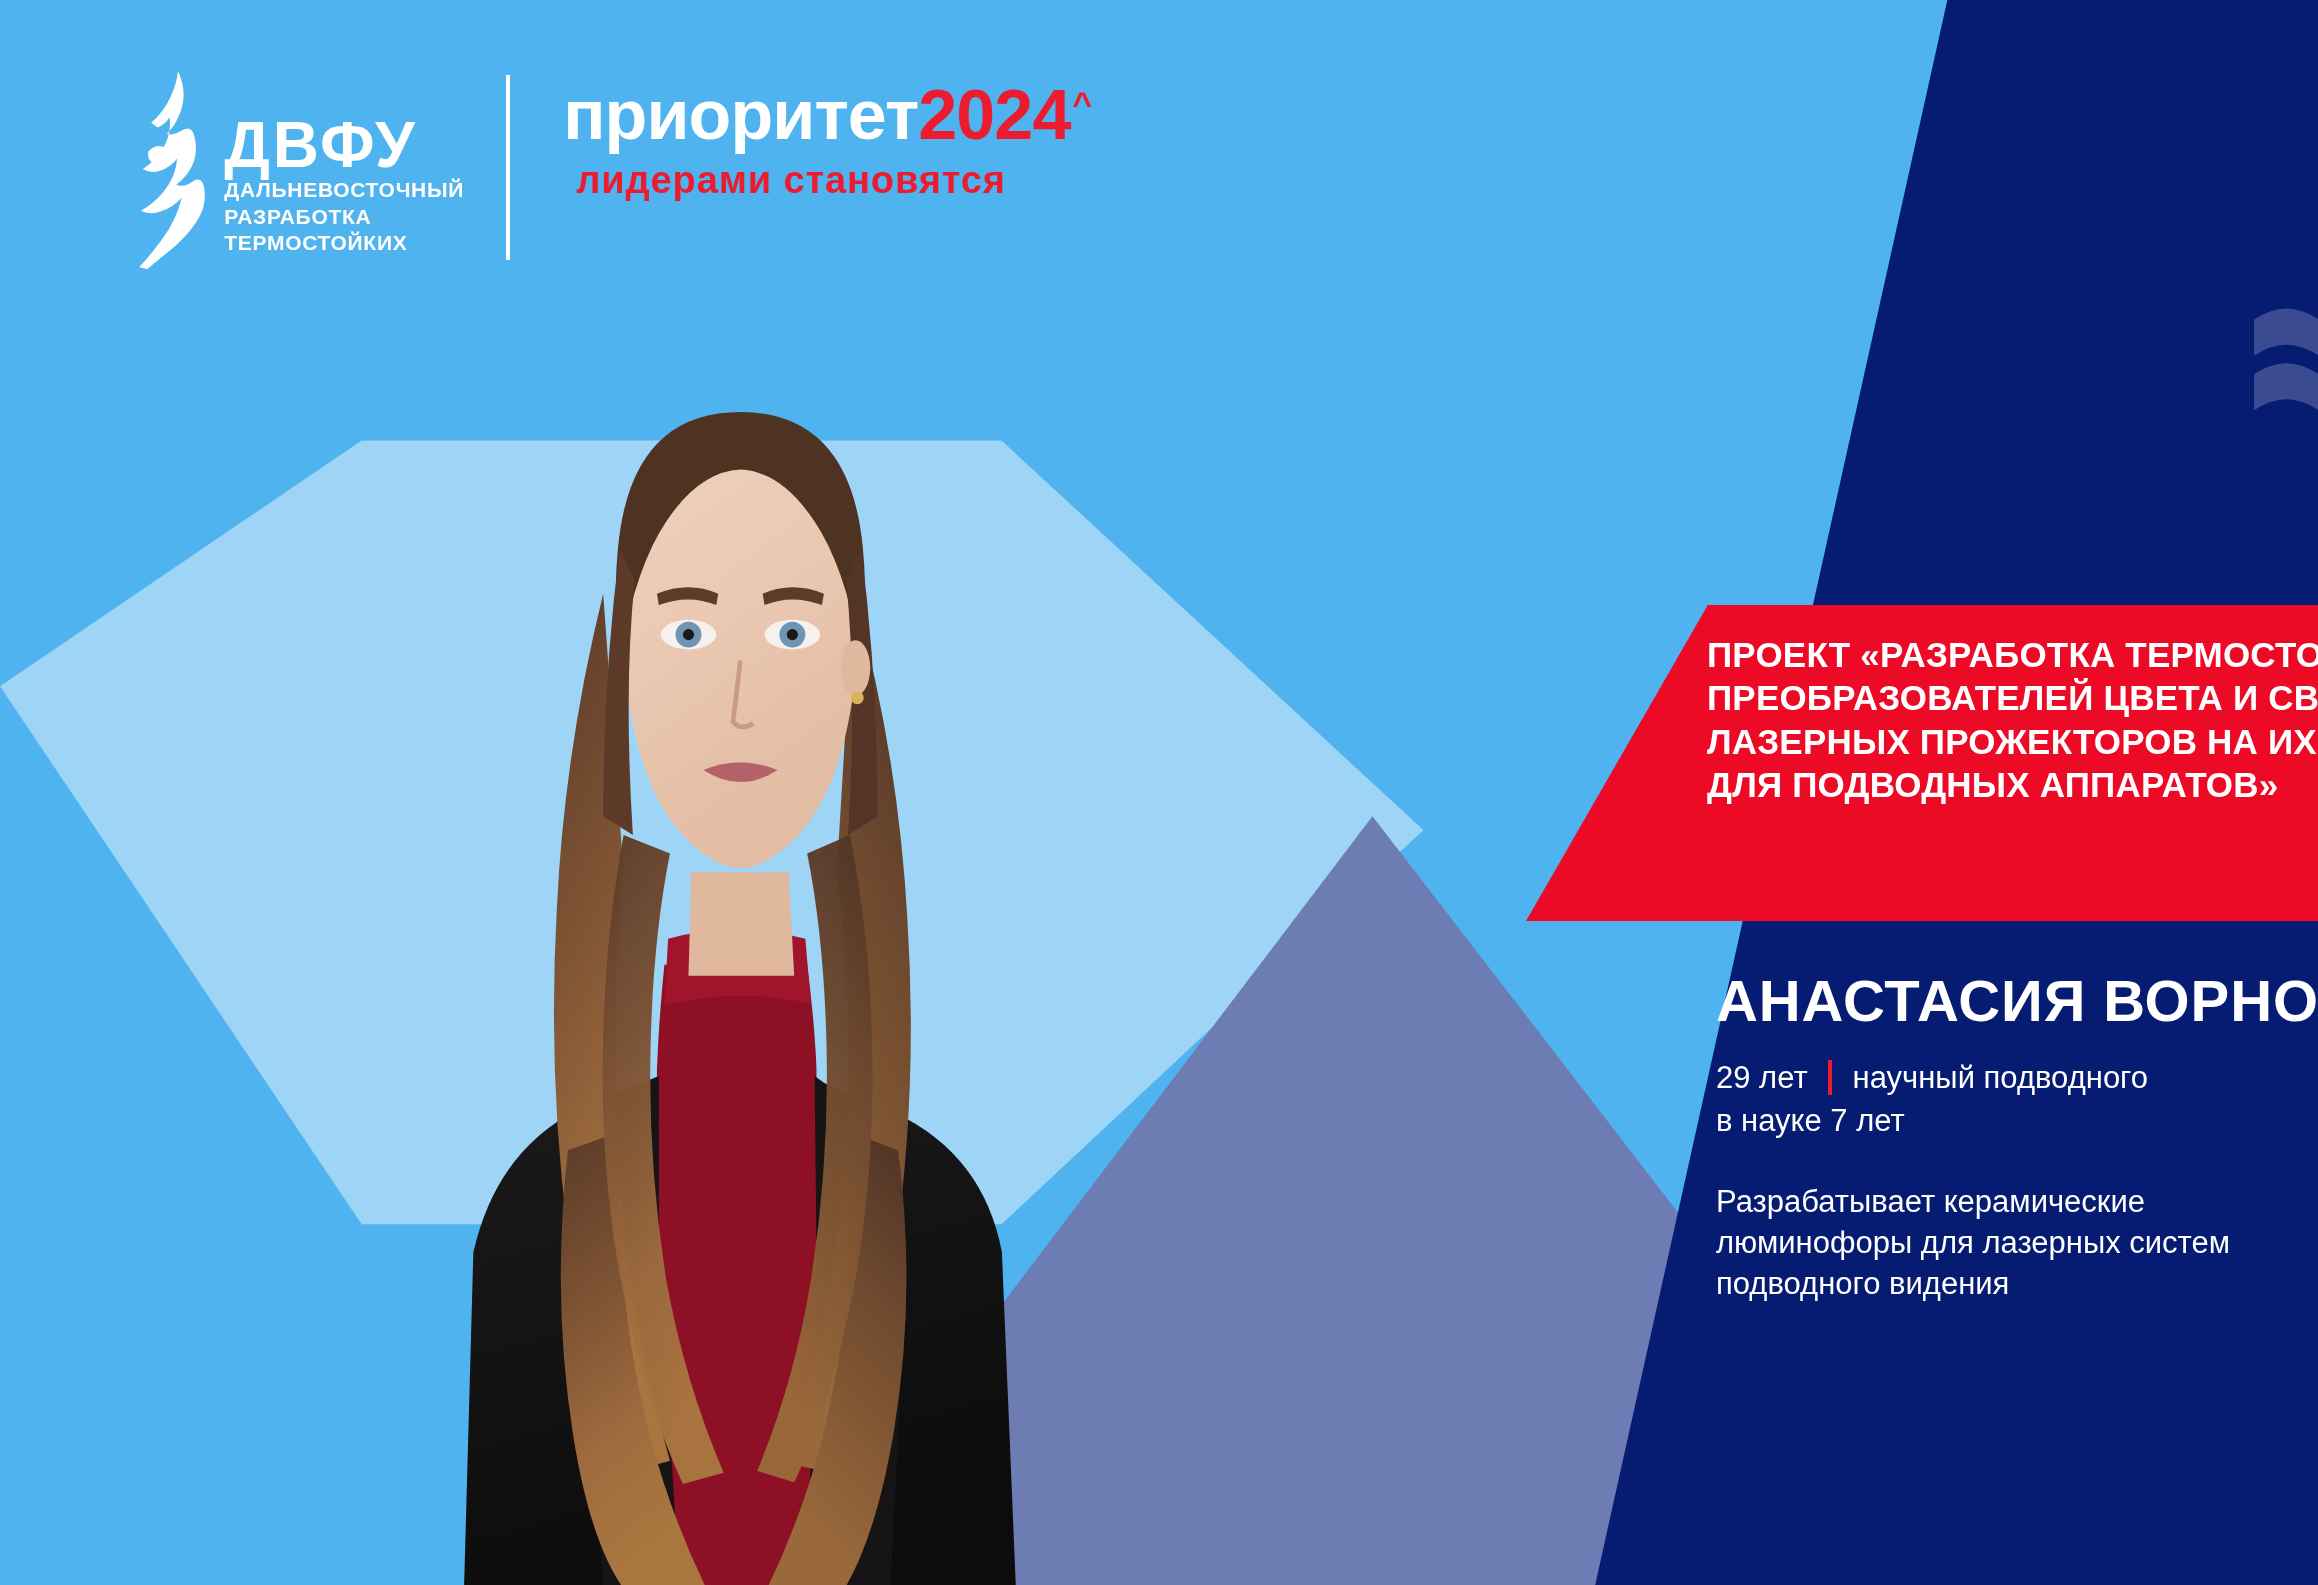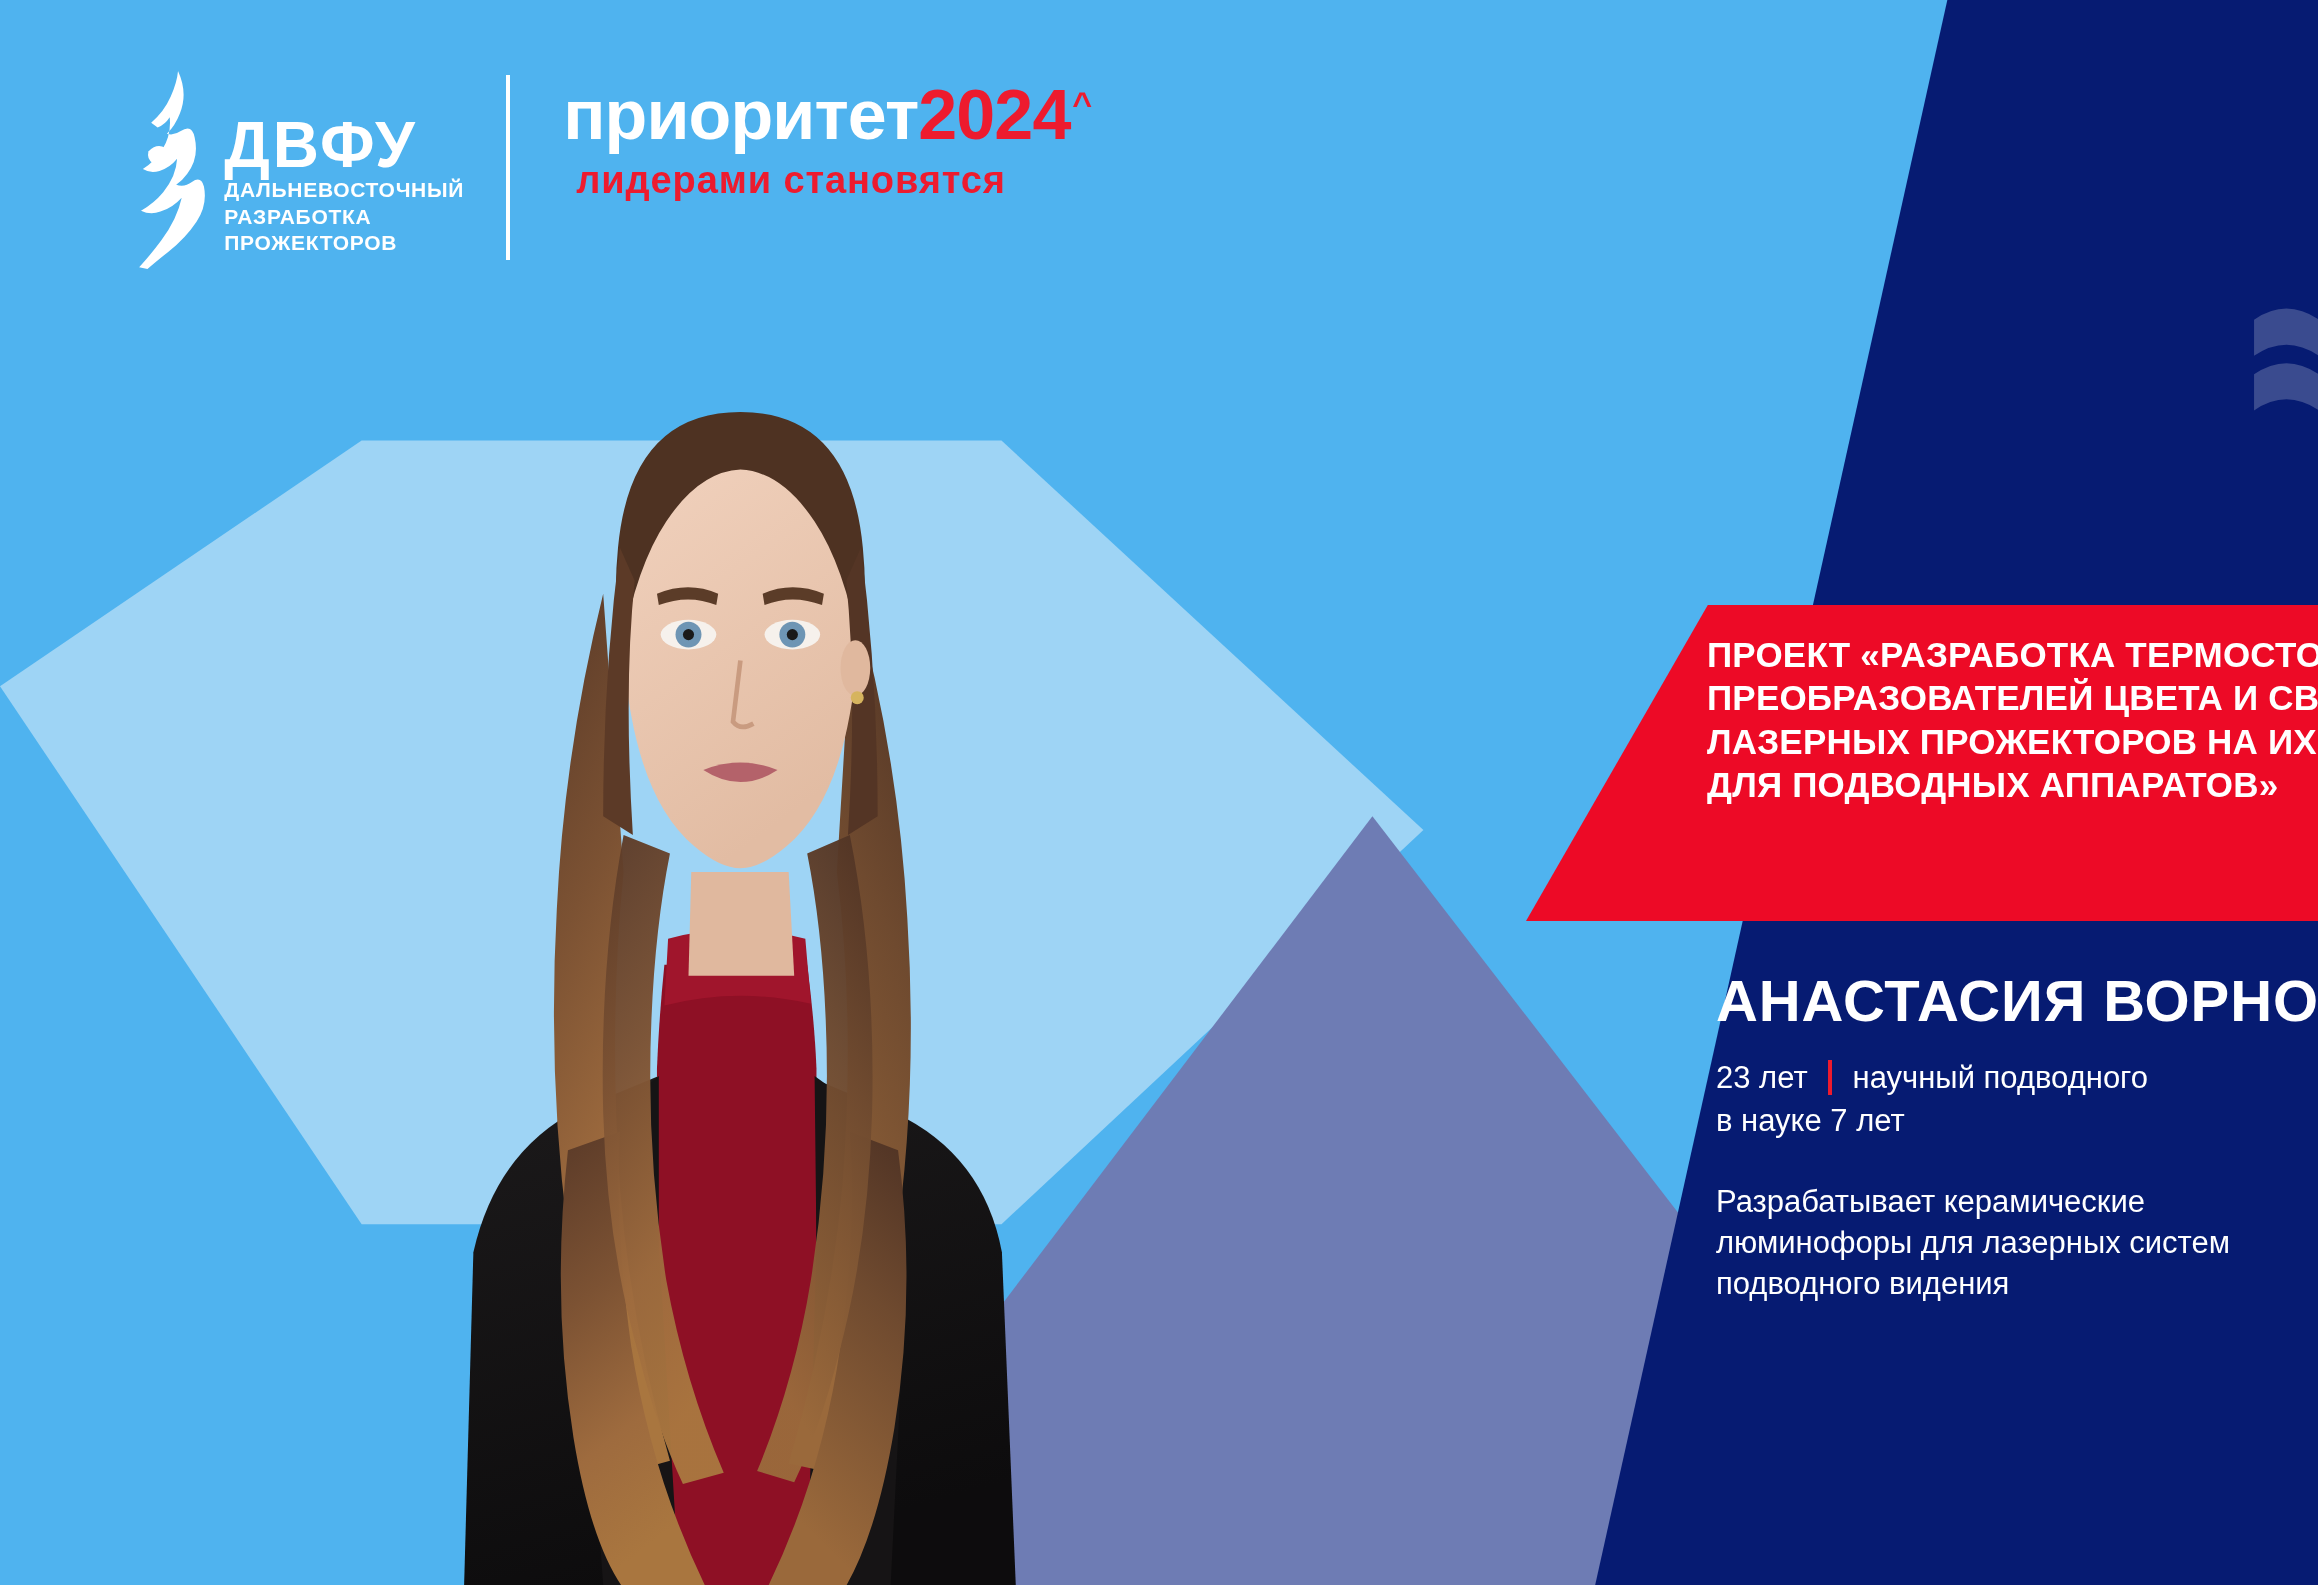--- a/index.html
+++ b/index.html
@@ -201,21 +201,21 @@
       <div id="dvfu-flame">
         <svg viewBox="0 0 190 430">
           <path fill="#ffffff" d="M108 2 q22 48 4 92 q-10 26 -28 44 q16 4 30 -6 q24 -16 30 14 q10 44 -16 78 q-10 14 -24 24 q18 6 34 -6 q20 -14 26 10 q8 40 -16 76 q-24 36 -60 64 q-30 24 -46 38 l-18 -4 q26 -28 48 -58 q34 -46 44 -92 q-20 22 -46 30 q-22 8 -42 -2 q28 -16 48 -40 q28 -34 30 -72 q-16 20 -38 26 q-20 6 -36 -4 q26 -16 42 -42 q20 -32 16 -70 q-10 16 -26 22 l-14 -10 q28 -24 42 -56 q14 -32 16 -56 z"></path>
           <path fill="#ffffff" d="M44 176 q18 -18 36 -8 q-6 24 -26 34 q-14 -10 -10 -26 z"></path>
         </svg>
       </div>
       <div id="dvfu-words">
         <div id="dvfu-abbr">ДВФУ</div>
         <div class="dvfu-sub">ДАЛЬНЕВОСТОЧНЫЙ</div>
         <div class="dvfu-sub">РАЗРАБОТКА</div>
-        <div class="dvfu-sub">ПРОЖЕКТОРОВ</div>
+        <div class="dvfu-sub">ТЕРМОСТОЙКИХ</div>
       </div>
     </div>
 
     <div id="divider"></div>
 
     <div id="prio-block">
       <div id="prio-line">
         <span class="prio-word">приоритет</span>
         <span class="prio-num">2024</span>
         <span class="prio-caret">^</span>
@@ -250,21 +250,21 @@
       <div>ПРЕОБРАЗОВАТЕЛЕЙ ЦВЕТА И СВЕРХЪЯРКИХ</div>
       <div>ЛАЗЕРНЫХ ПРОЖЕКТОРОВ НА ИХ ОСНОВЕ</div>
       <div>ДЛЯ ПОДВОДНЫХ АППАРАТОВ»</div>
     </div>
   </div>
 
   <div id="info">
     <div id="person-name">АНАСТАСИЯ ВОРНОВСКИХ</div>
 
     <div id="meta-row">
-      <span id="meta-age">23 лет</span>
+      <span id="meta-age">29 лет</span>
       <span id="meta-sep"></span>
       <span id="meta-role">научный подводного</span>
     </div>
     <div id="meta-exp">в науке 7 лет</div>
 
     <div id="description">
       <div>Разрабатывает керамические</div>
       <div>люминофоры для лазерных систем</div>
       <div>подводного видения</div>
     </div>

